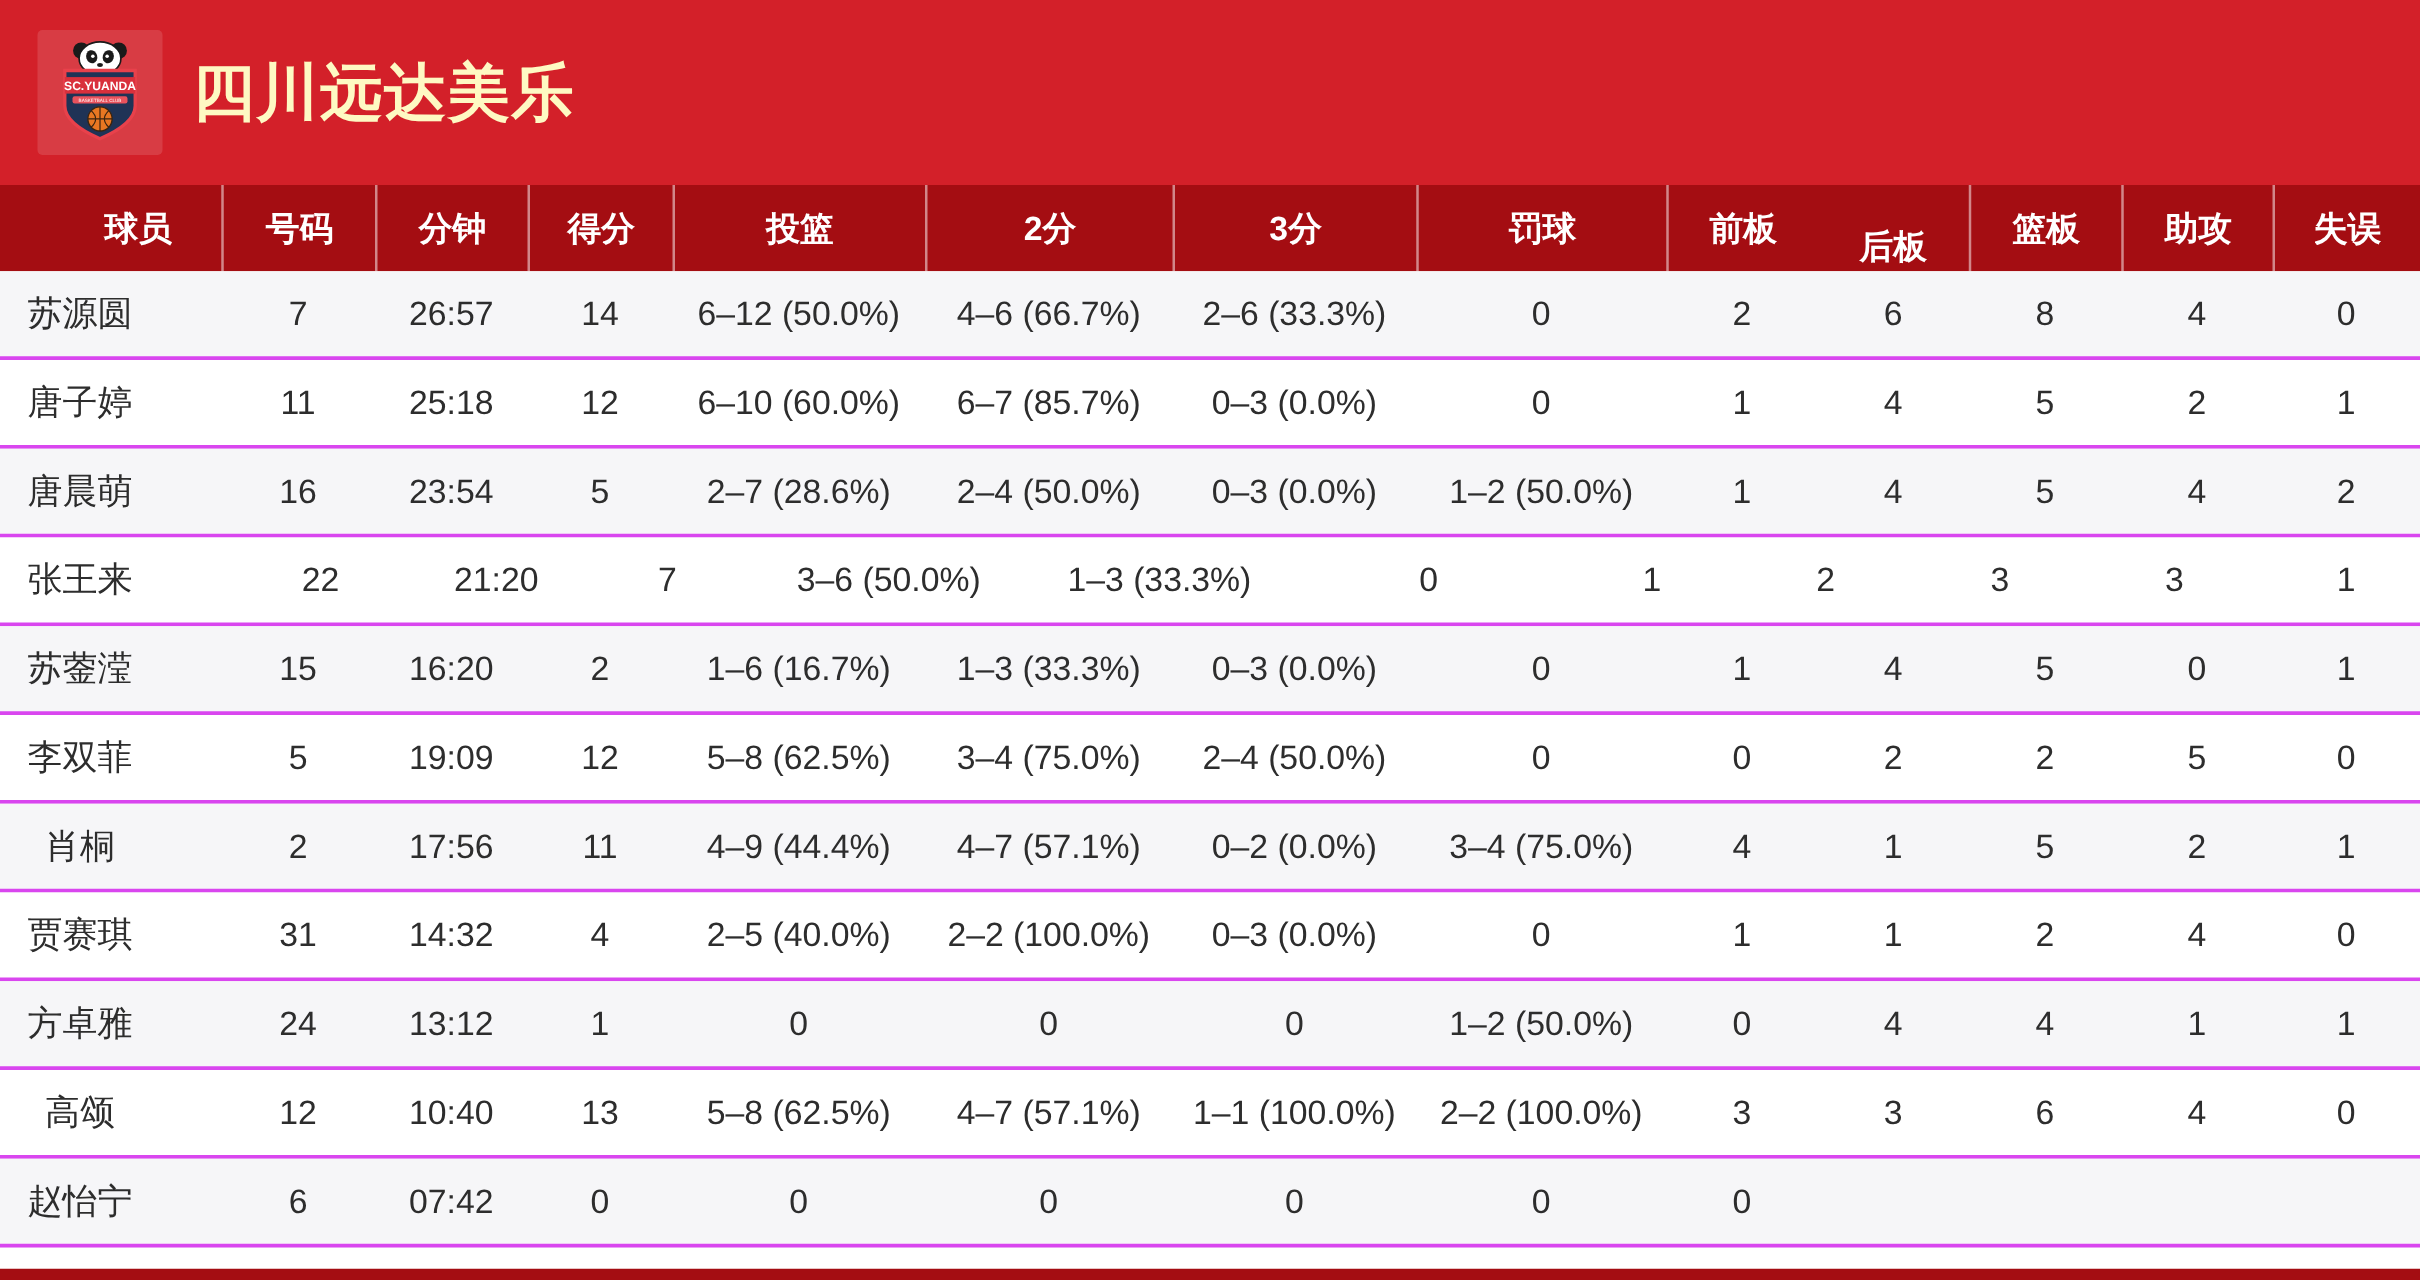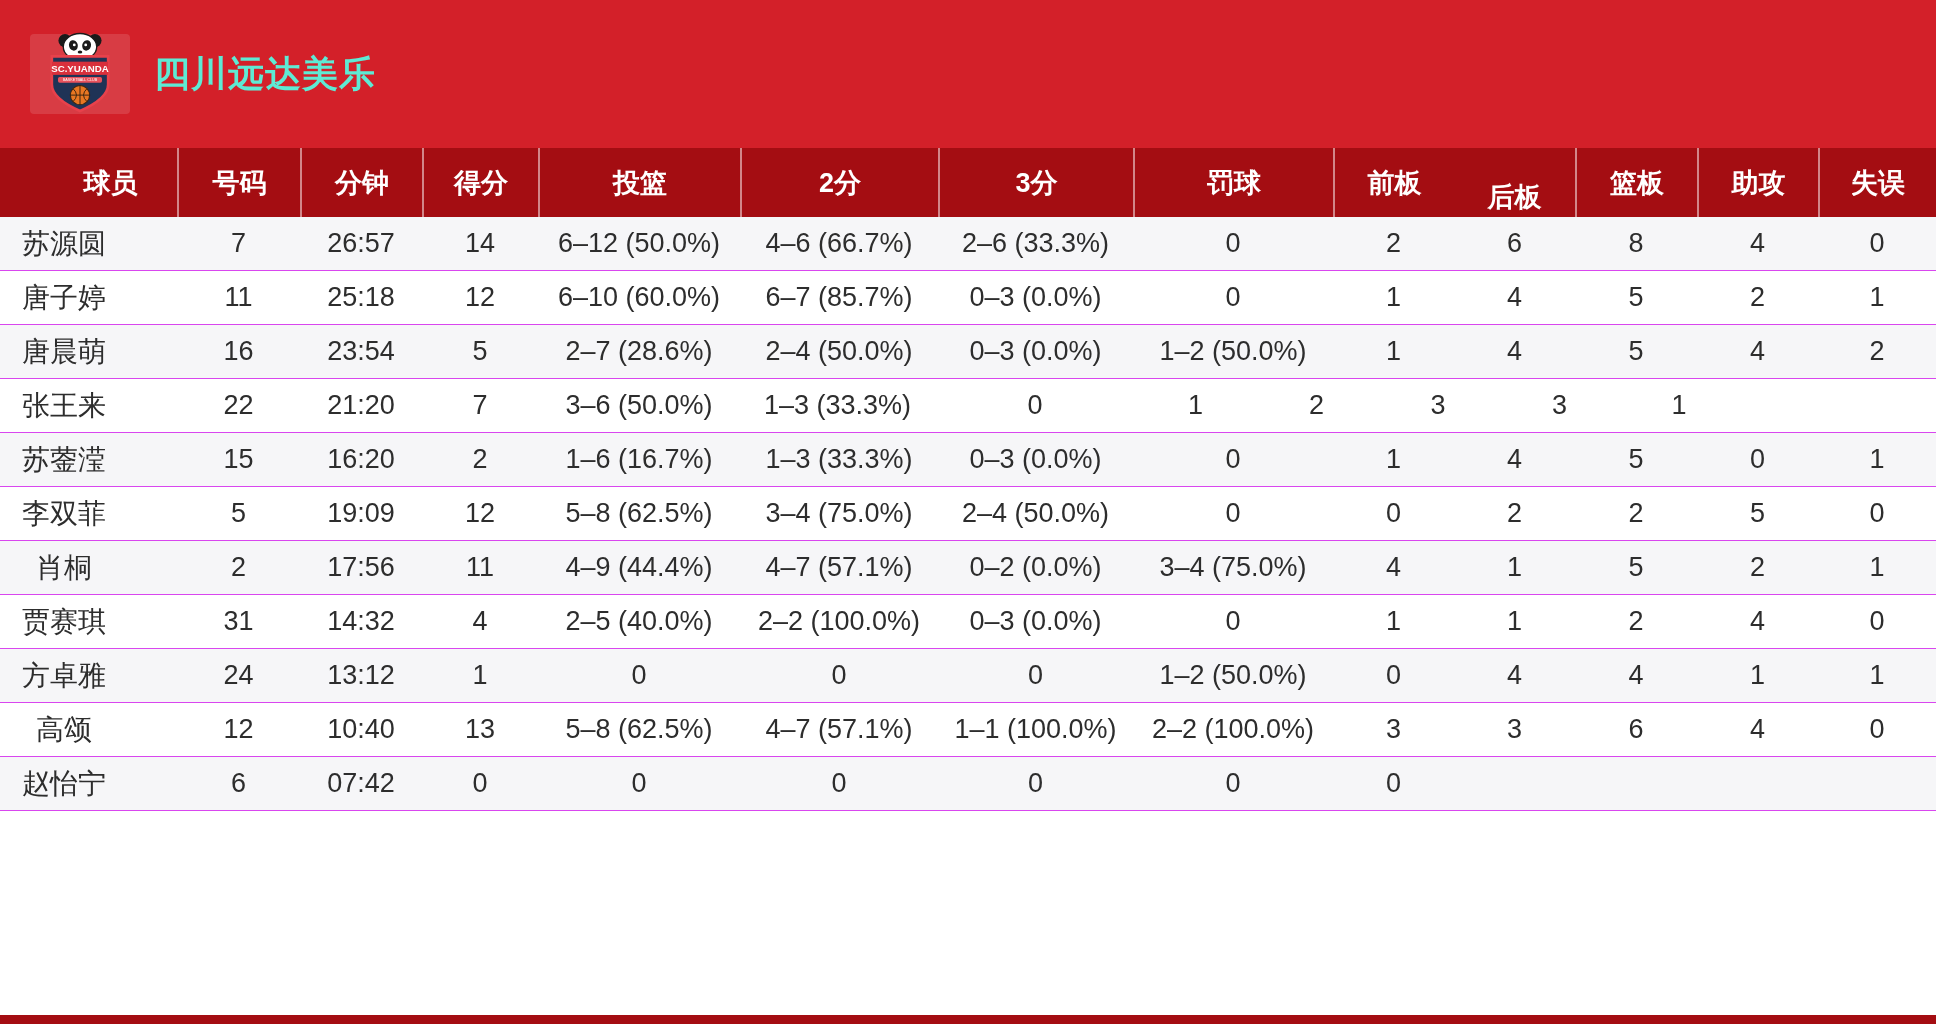--- a/index.html
+++ b/index.html
@@ -1,34 +1,34 @@
 <!DOCTYPE html>
 <html><head>
 <meta charset="utf-8">
 <style>
   * { margin:0; padding:0; box-sizing:border-box; }
   html,body { width:1936px; height:1024px; overflow:hidden; background:#fff;
               font-family:"Liberation Sans","DejaVu Sans",sans-serif; }
 
   
   .banner { height:148px; background:#D32029; display:flex; align-items:center; padding-left:30px; }
-  .logo-tile { width:100px; height:80px; background:rgba(255,255,255,0.13); border-radius:4px;
+  .logo-tile { width:100px; height:100px; background:rgba(255,255,255,0.13); border-radius:4px;
                display:flex; align-items:center; justify-content:center; }
   .logo-tile svg { width:88px; height:88px; display:block; }
-  .team-title { color:#5eead4; font-size:36px; font-weight:700; margin-left:24px; letter-spacing:1px; }
+  .team-title { color:#fef9c3; font-size:50px; font-weight:700; margin-left:24px; letter-spacing:1px; }
 
   
   .thead { display:flex; height:69px; background:#A40D12; }
   .th { display:flex; align-items:center; justify-content:center; color:#fff;
         font-size:27px; font-weight:600; border-left:2px solid rgba(255,255,255,0.5); }
   .th.c0 { border-left:none;padding-left:44px; }
   .th.c9 { border-left:none;margin-top:28px; } 
 
   .tbody { height:798px; }
-  .tr { display:flex; height:54px; border-bottom:1px solid #d946ef; background:#fff; }
+  .tr { display:flex; height:71px; border-bottom:3px solid #d946ef; background:#fff;justify-content:space-between; }
   .tr.odd { background:#F6F6F8; }
   .td { display:flex; align-items:center; justify-content:center;
         color:#2D2D2D; font-size:27px; }
   .td.c0 { justify-content:flex-start; padding-left:22px; font-size:28px; }
   .td.c0 .pname { display:inline-block; min-width:3em; text-align:center; }
 
   
   .c0{width:177px}.c1{width:123px}.c2{width:122px}.c3{width:116px}.c4{width:202px}
   .c5{width:198px}.c6{width:195px}.c7{width:200px}.c8{width:121px}.c9{width:121px}
   .c10{width:122px}.c11{width:121px}.c12{width:118px}

